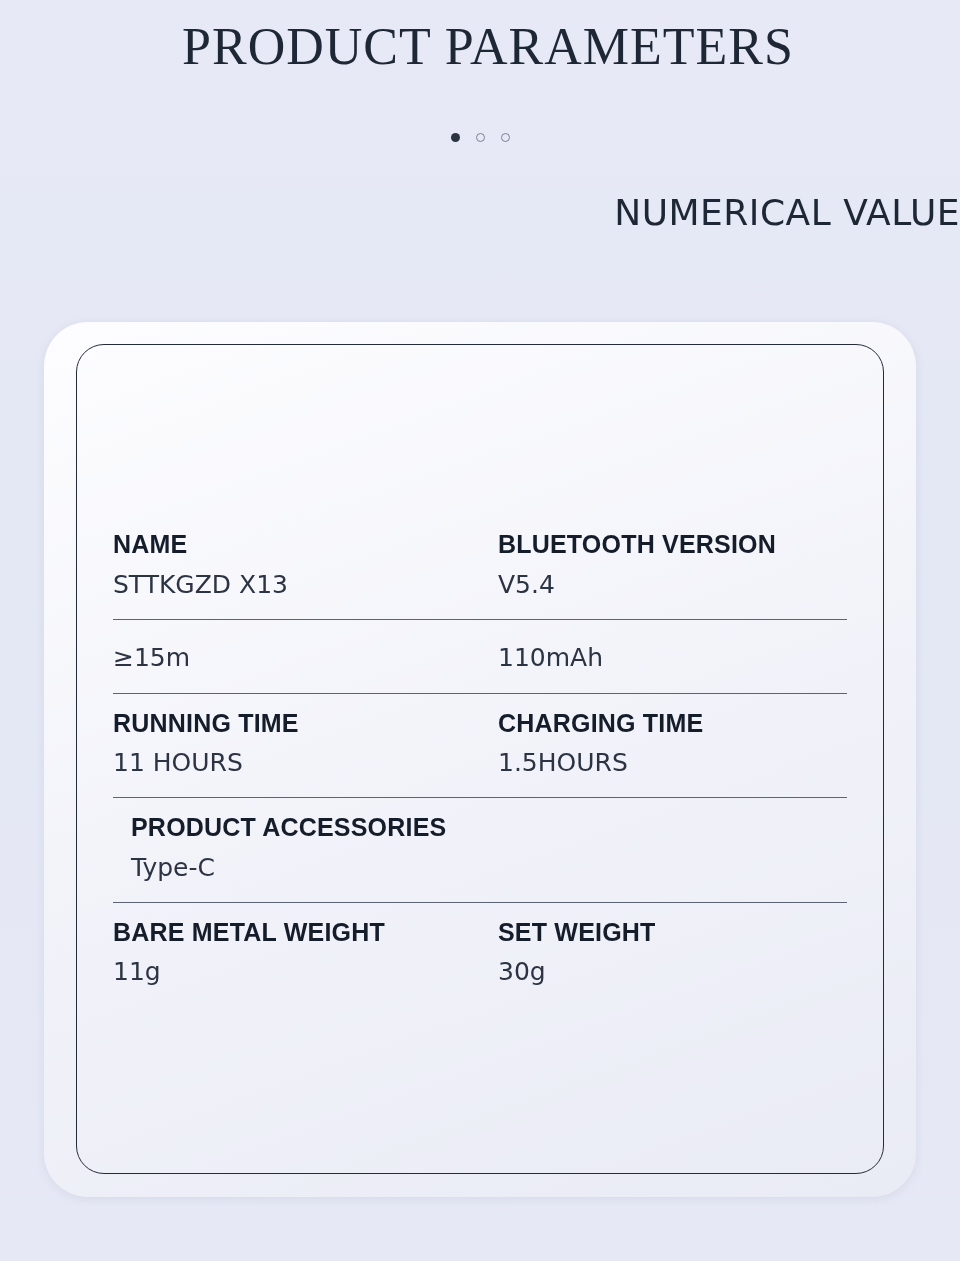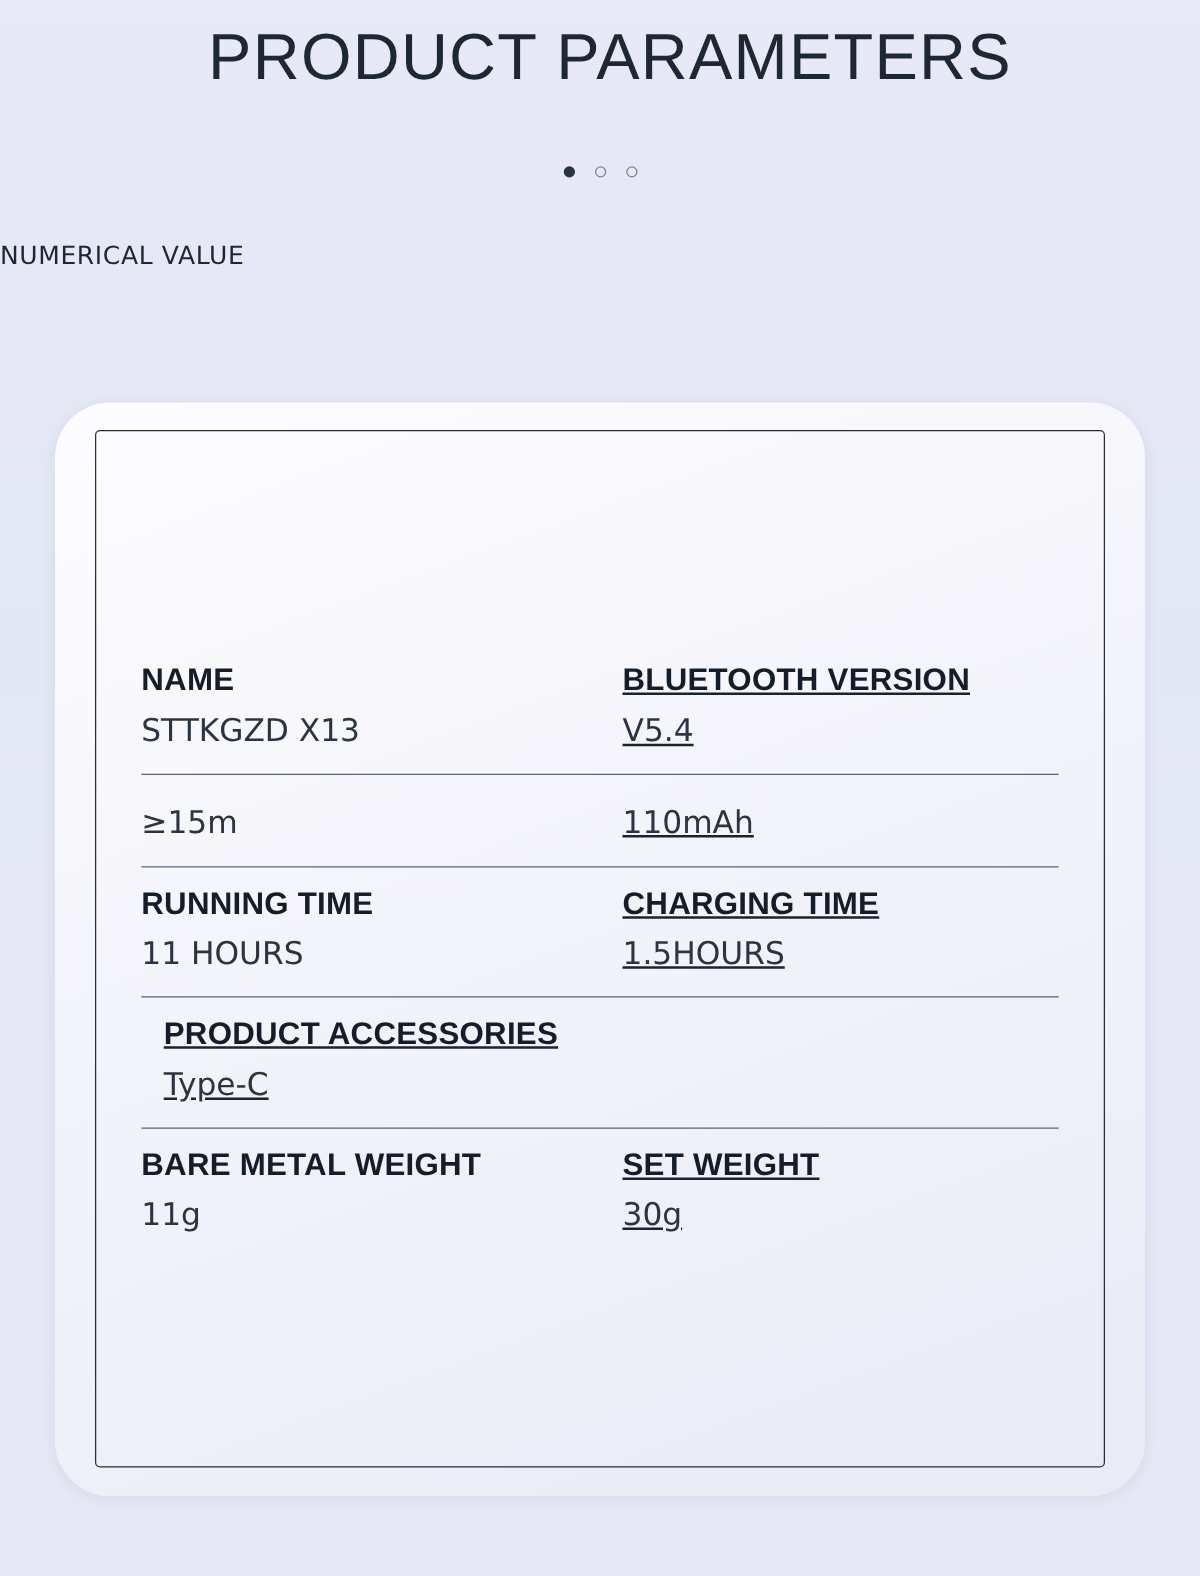--- a/index.html
+++ b/index.html
@@ -11,21 +11,21 @@
     height: 1261px;
     background: linear-gradient(180deg, #e7e9f6 0%, #e4e7f4 40%, #e6e8f5 100%);
     font-family: "DejaVu Sans", sans-serif;
     color: #1b2330;
     overflow: hidden;
     position: relative;
   }
 
   .page-title {
     text-align: center;
-    font-family: Liberation Sans, sans-serif;
+    font-family: Liberation Serif, serif;
     font-size: 52px;
     font-weight: 400;
     letter-spacing: 1px;
     color: #1e2735;
     margin-top: 18px;
     line-height: 1.1;
     margin-left: 16px;
   }
 
   .dots {
@@ -43,23 +43,23 @@
   }
   .dot.active {
     background: #2a3340;
   }
   .dot.inactive {
     background: transparent;
     border: 1.4px solid #7b8294;
   }
 
   .subtitle {
-    text-align: left;
+    text-align: right;
     font-family: "DejaVu Sans", sans-serif;
-    font-size: 20px;
+    font-size: 36px;
     font-weight: 400;
     letter-spacing: 0.5px;
     color: #1e2735;
     margin-top: 50px;
   }
 
   .card-outer {
     position: absolute;
     left: 44px;
     top: 322px;
@@ -70,21 +70,21 @@
     box-shadow: 0 2px 10px rgba(110,118,150,0.12);
     box-sizing: border-box;
   }
 
   .card-inner {
     position: absolute;
     left: 32px;
     top: 22px;
     width: 808px;
     height: 830px;
-    border-radius: 4px;
+    border-radius: 28px;
     border: 1.6px solid #242c3a;
     box-sizing: border-box;
     padding: 0 36px;
   }
 
   .spec-table {
     width: 100%;
     height: 100%;
     display: flex;
     flex-direction: column;
@@ -103,21 +103,20 @@
     border-bottom: none;
   }
 
   .spec-cell {
     width: 50%;
     box-sizing: border-box;
     padding-right: 10px;
   }
   .spec-cell.right {
     padding-left: 18px;
-    text-decoration: underline;
   }
 
   .spec-label {
     font-family: "Liberation Sans", sans-serif;
     font-size: 25px;
     font-weight: bold;
     letter-spacing: 0.2px;
     color: #151d2b;
     line-height: 1.25;
     white-space: nowrap;

